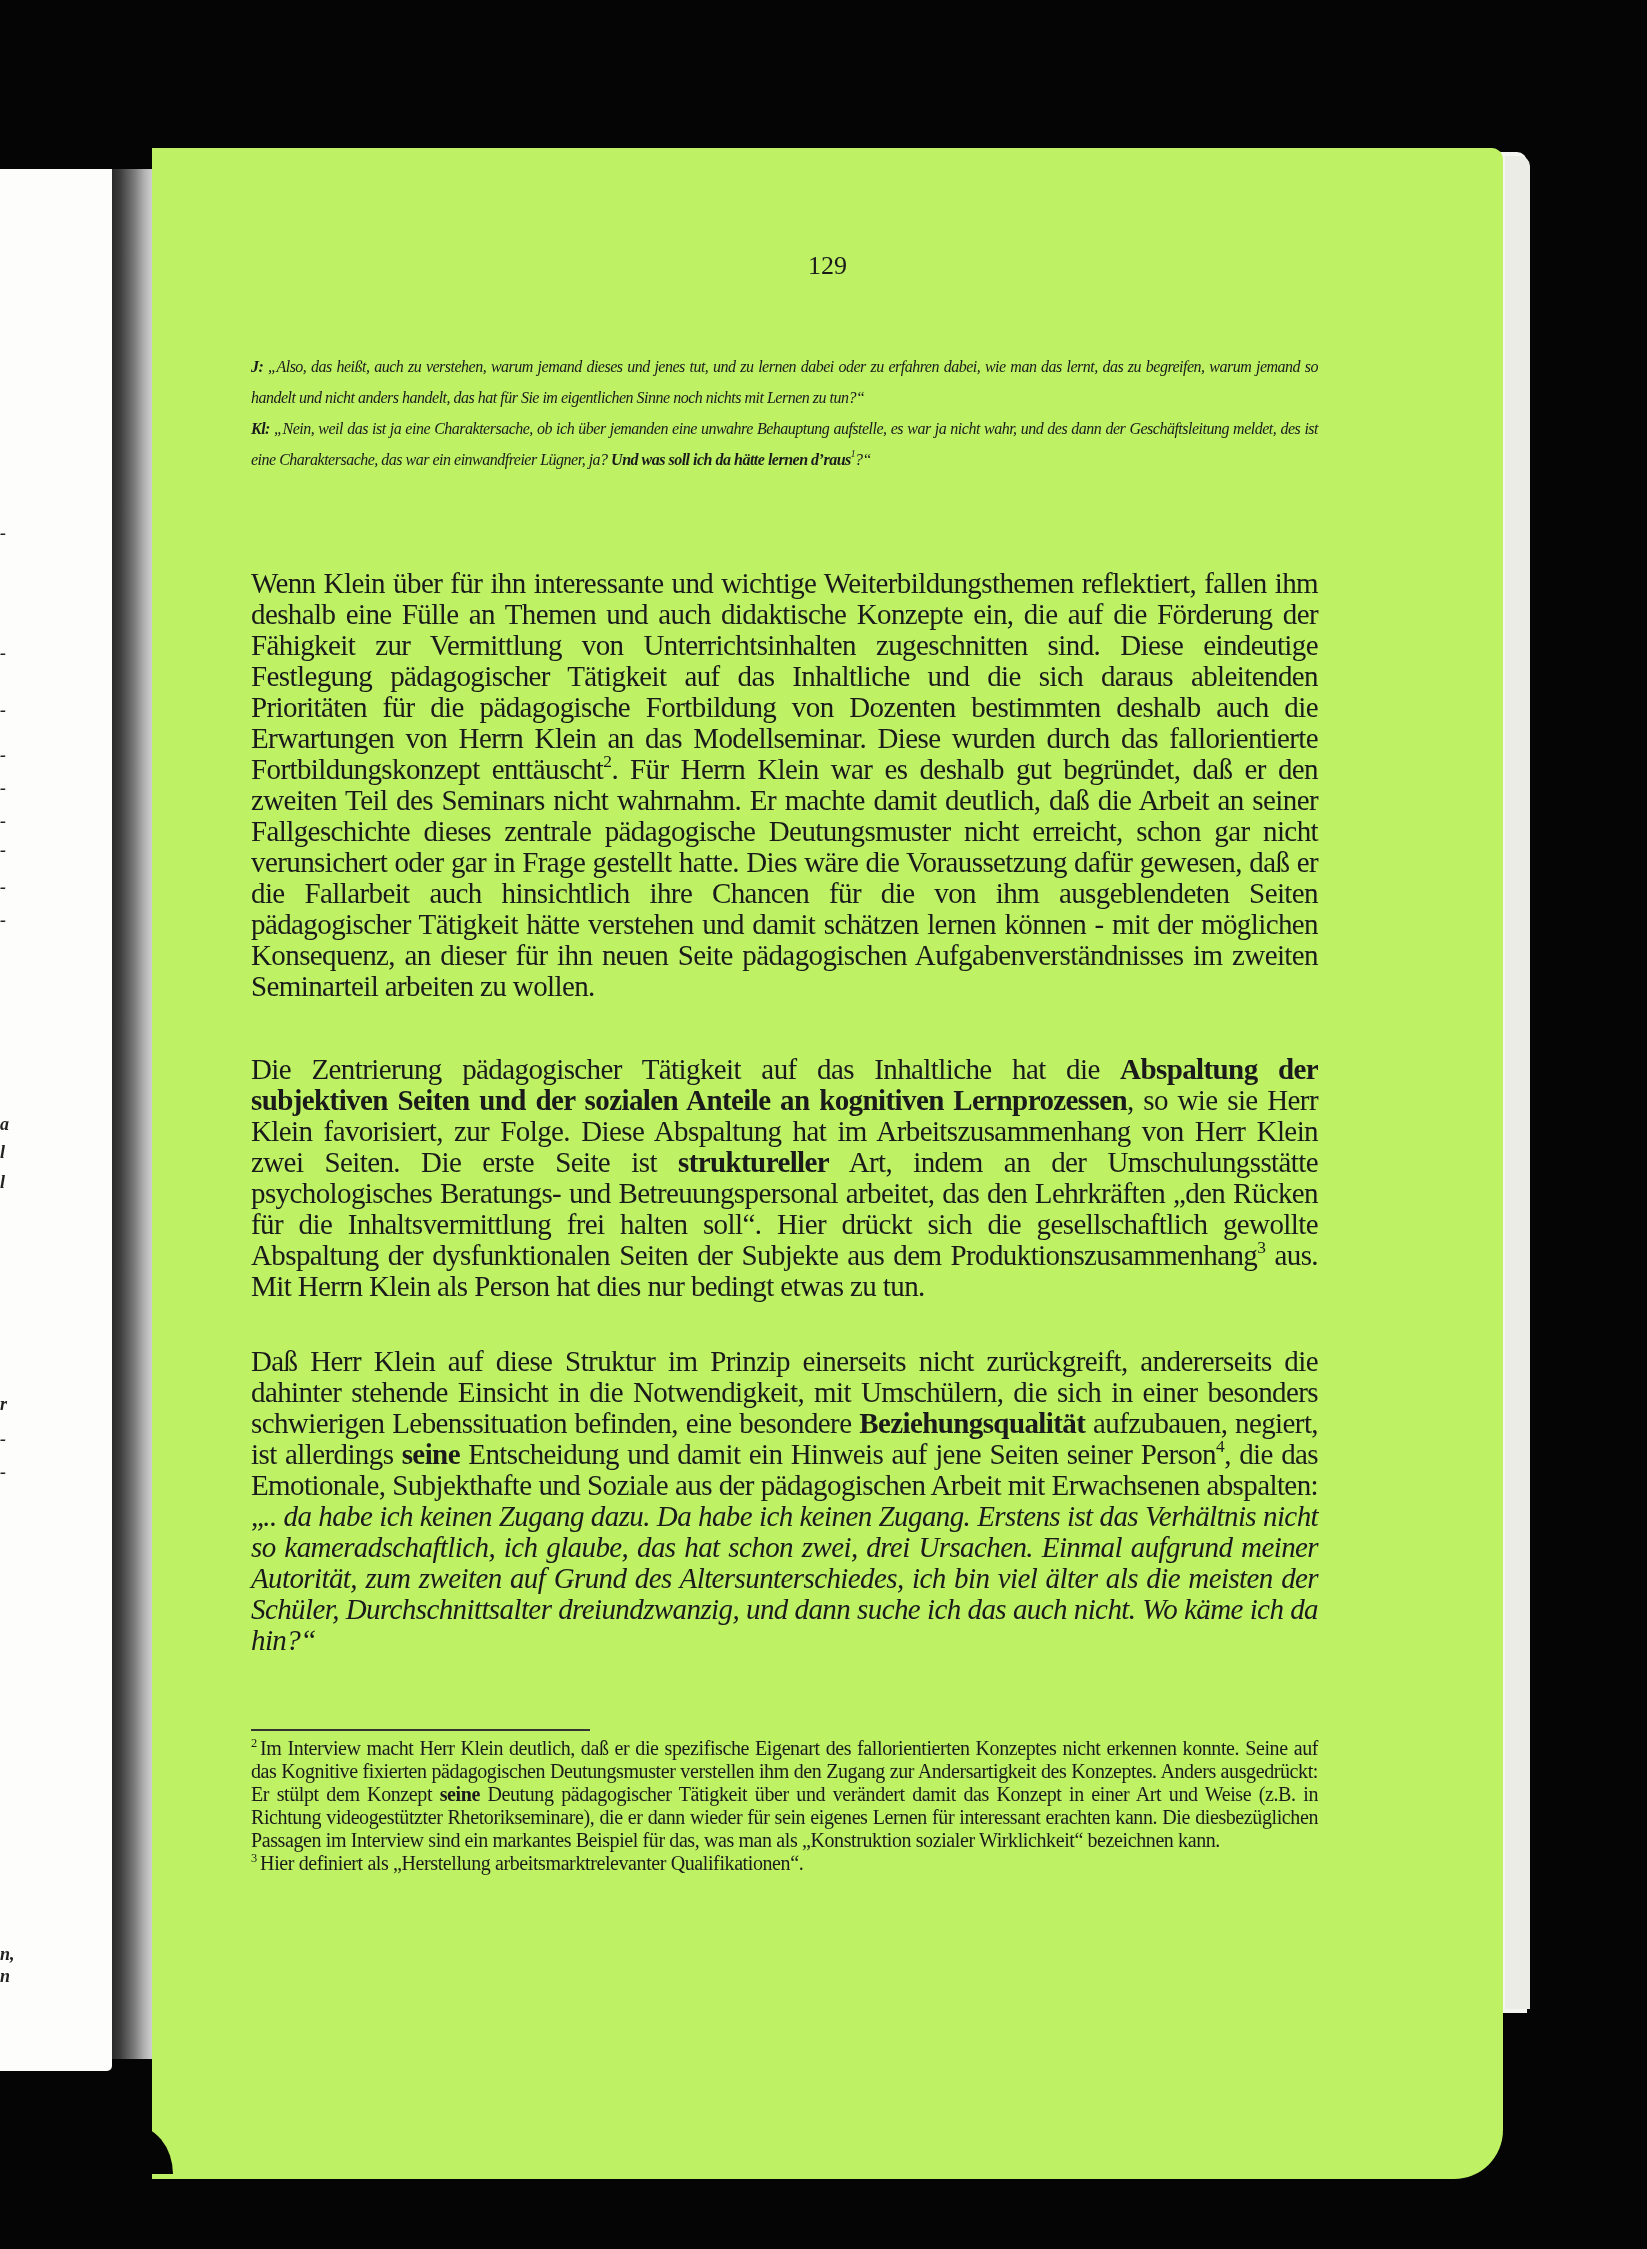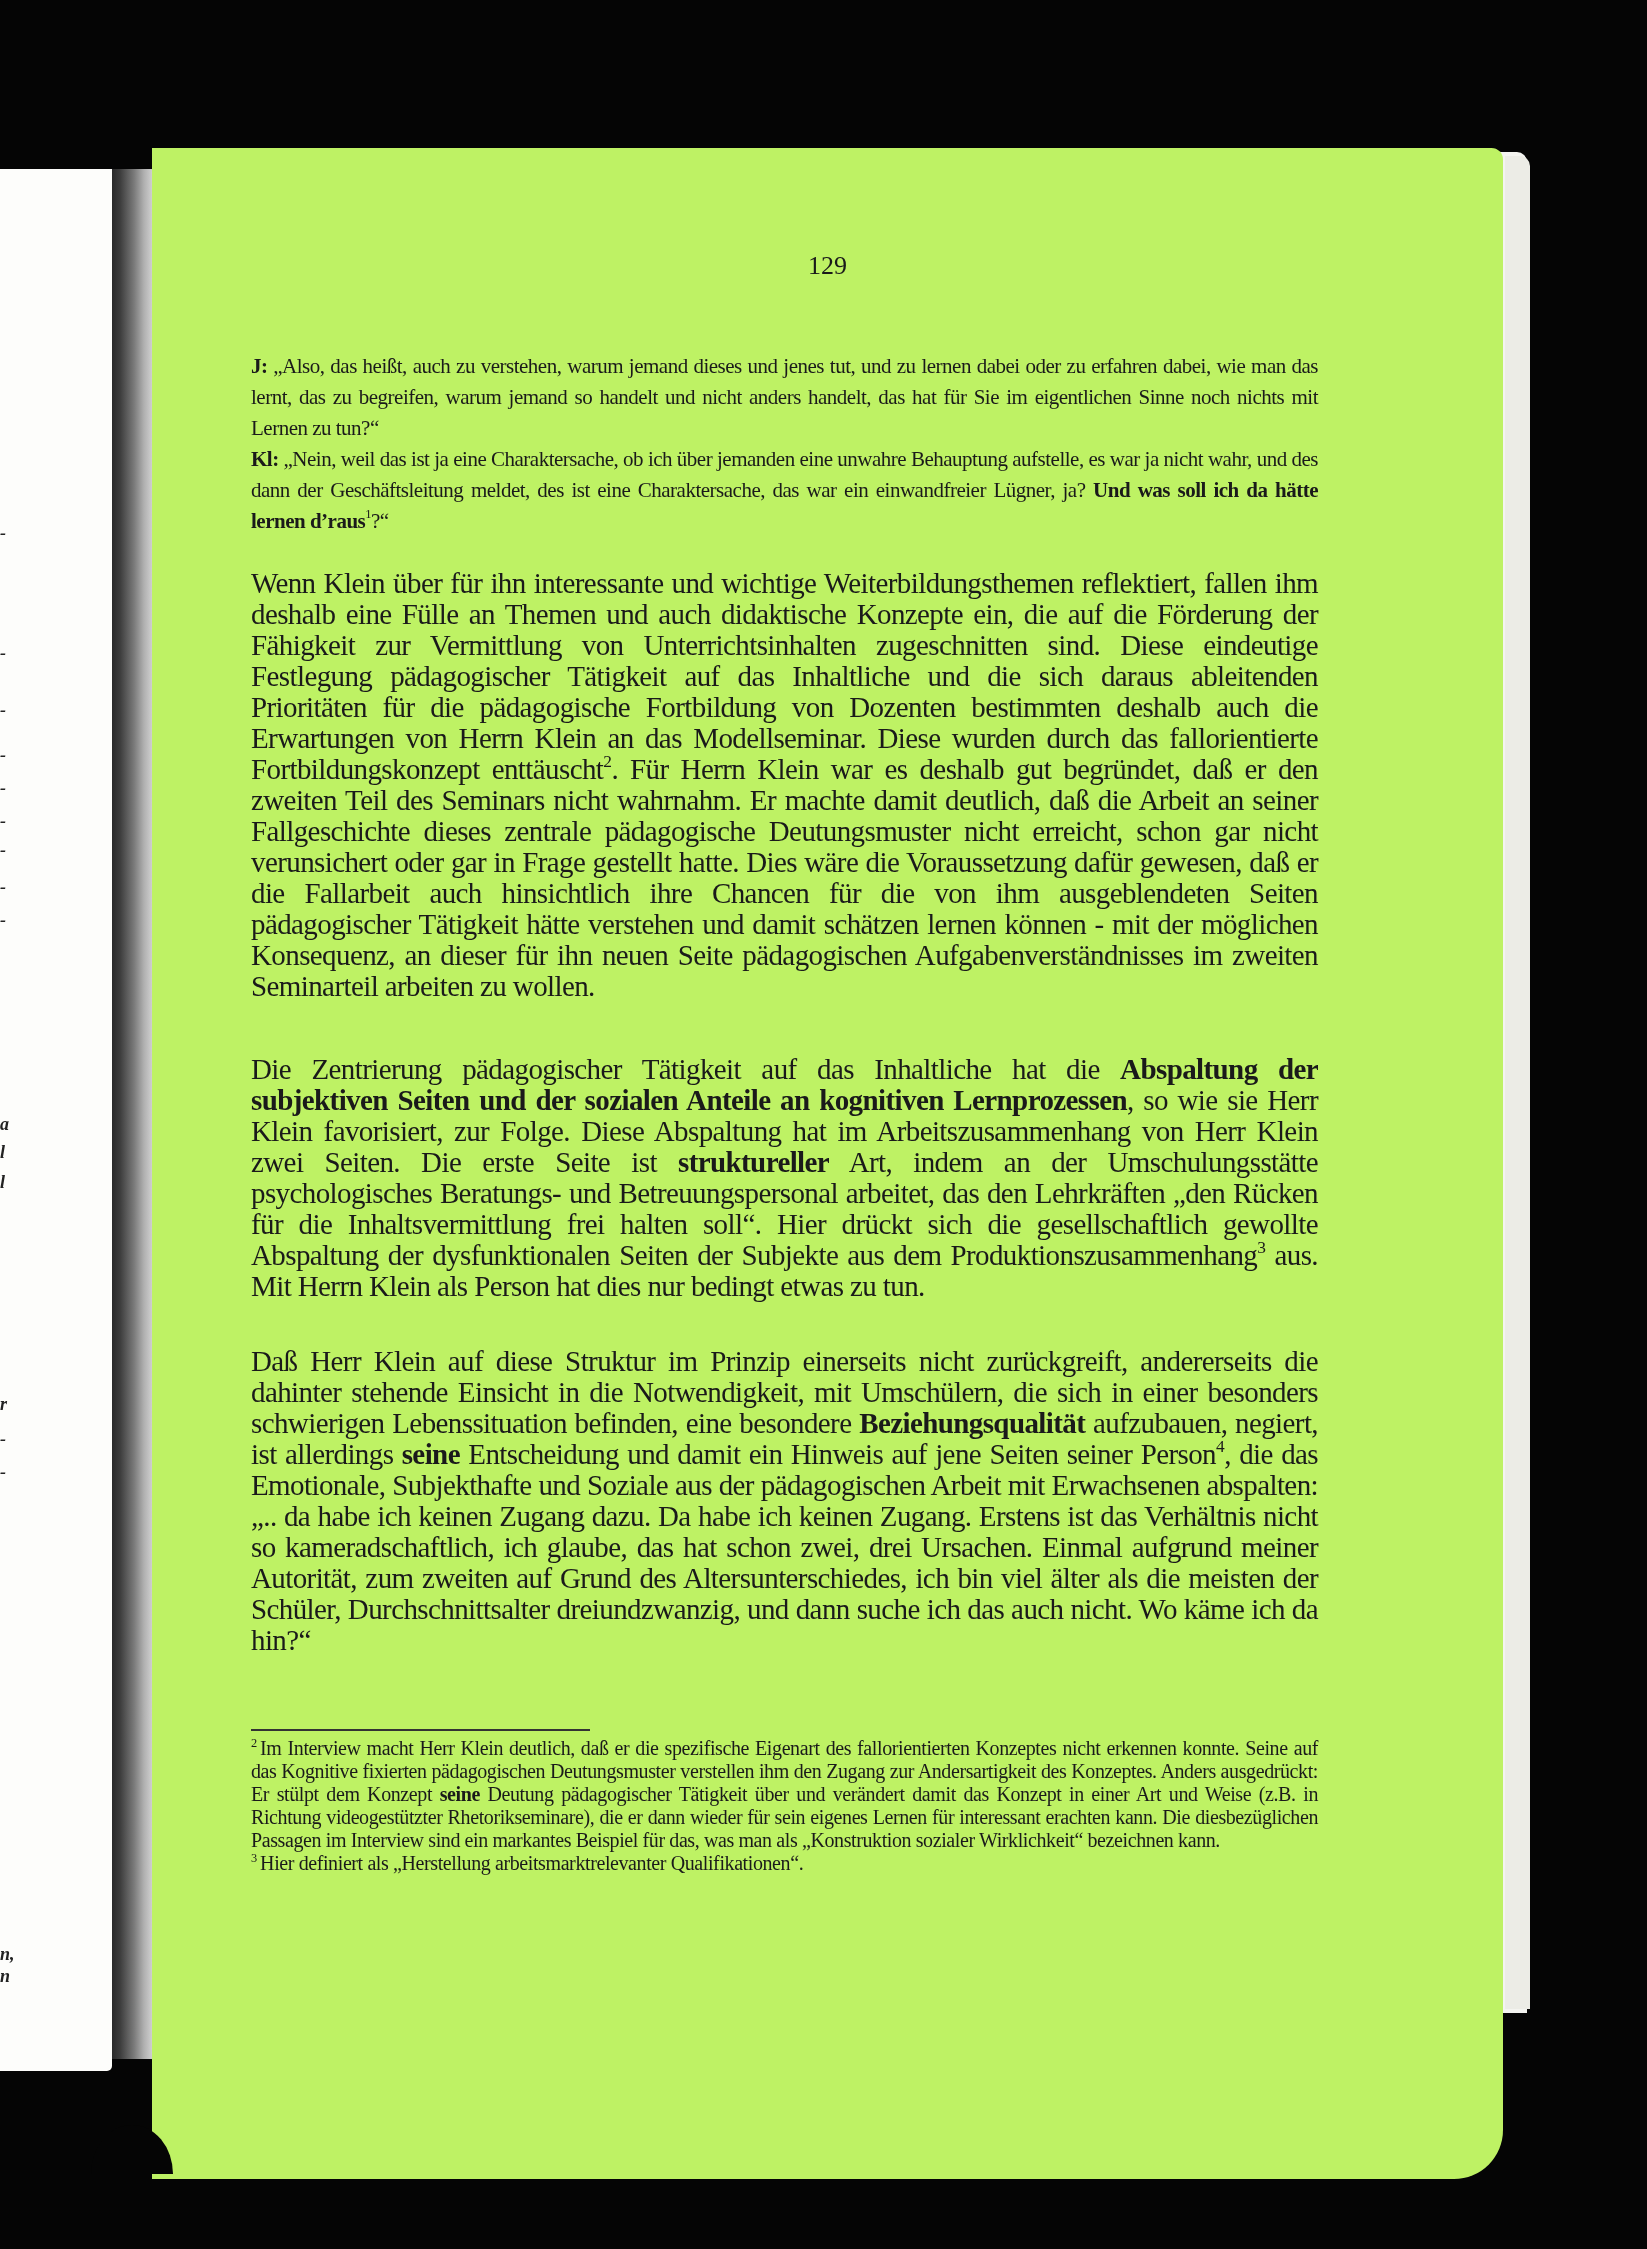--- a/index.html
+++ b/index.html
@@ -44,33 +44,33 @@
   }
   .page-number {
     position: absolute; left: 0; width: 100%; top: 103px; text-align: center;
     font-size: 26px; color: #1a1a1a;
   }
   .content {
     position: absolute; left: 99px; width: 1067px; top: 0;
   }
   .interview {
     position: absolute; top: 203px; left: 0; width: 1067px;
-    font-size: 21px; line-height: 31px; text-align: justify;
+    font-style: italic; font-size: 16px; line-height: 31px; text-align: justify;
     letter-spacing: -0.5px;
   }
   .interview p { margin: 0; }
   .interview .speaker { font-weight: bold; }
   .interview b { font-weight: bold; }
   .para {
     position: absolute; left: 0; width: 1067px;
     font-size: 29px; line-height: 31px; text-align: justify;
     letter-spacing: -0.6px; margin: 0;
   }
   .para b { font-weight: bold; }
-  .para .quote-it { }
+  .para .quote-it { font-style: italic; }
   .p1 { top: 420px; }
   .p2 { top: 906px; }
   .p3 { top: 1198px; }
   sup { font-size: 60%; line-height: 0; position: relative; top: -1.6px; vertical-align: super; }
   .footnote-rule {
     position: absolute; left: 0; top: 1581px; width: 339px; height: 1.6px; background: #333;
   }
   .footnotes {
     position: absolute; left: 0; top: 1589px; width: 1067px;
     font-size: 20px; line-height: 23px; text-align: justify; letter-spacing: -0.4px;

